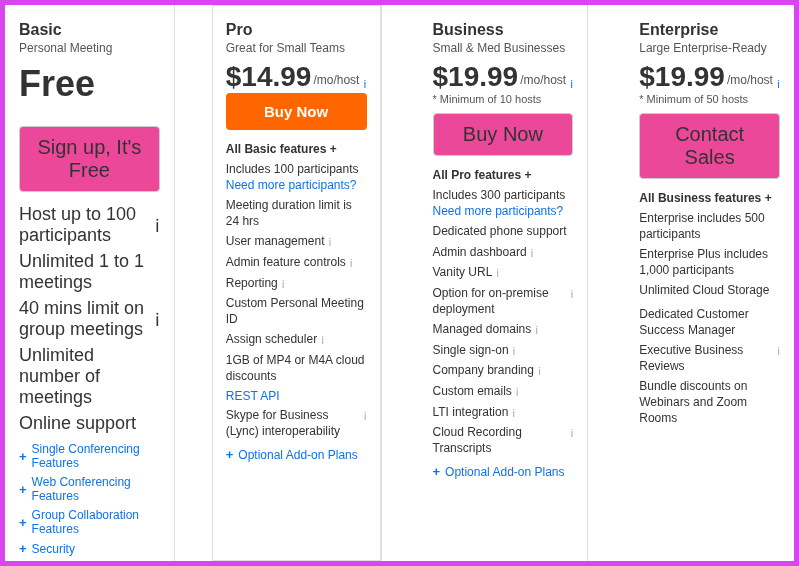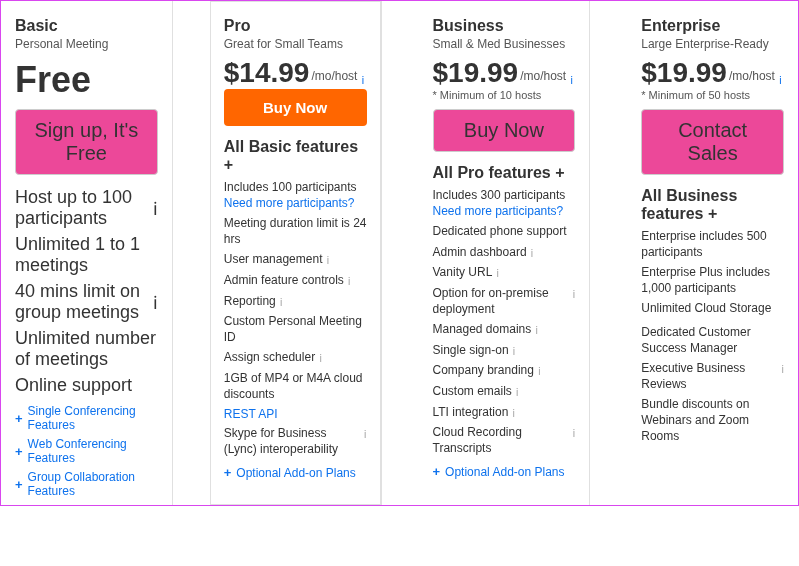--- a/index.html
+++ b/index.html
@@ -8,22 +8,22 @@
       font-size: 13px;
       color: #333;
       background: #fff;
       width: 799px;
       height: 566px;
       overflow: hidden;
     }
     .pricing-container {
       display: flex;
       width: 799px;
-      height: 506px;
-      border: 1px solid #d946ef;
+      height: 566px;
+      border: 5px solid #d946ef;
       gap: 37px;
     }
     .plan-col {
       flex: 1;
       padding: 16px 14px;
       border-right: 1px solid #e0e0e0;
       overflow: hidden;
       position: relative;
     }
     .plan-col:last-child { border-right: none; }
@@ -46,21 +46,21 @@
     .plan-price-dollar {
       font-size: 28px;
       font-weight: 700;
       color: #333;
       line-height: 1;
     }
     .plan-price-free {
       font-size: 36px;
       font-weight: 700;
       color: #333;
-      margin-bottom: 8px;
+      margin-bottom: 21px;
       display: block;
     }
     .plan-price-mo {
       font-size: 12px;
       color: #555;
       margin-left: 2px;
       margin-bottom: 4px;
     }
     .plan-price-note {
       font-size: 11px;
@@ -95,21 +95,21 @@
       color: #333;
       font-size: 20px;
       font-weight: 500;
       border: 1px solid #ccc;
       border-radius: 4px;
       cursor: pointer;
       text-align: center;
       margin-bottom: 12px;
     }
     .feature-section-title {
-      font-size: 16px;
+      font-size: 12px;
       font-weight: 600;
       color: #333;
       margin-bottom: 6px;
     }
     .feature-item {
       display: flex;
       align-items: flex-start;
       margin-bottom: 5px;
       font-size: 12px;
       color: #333;

